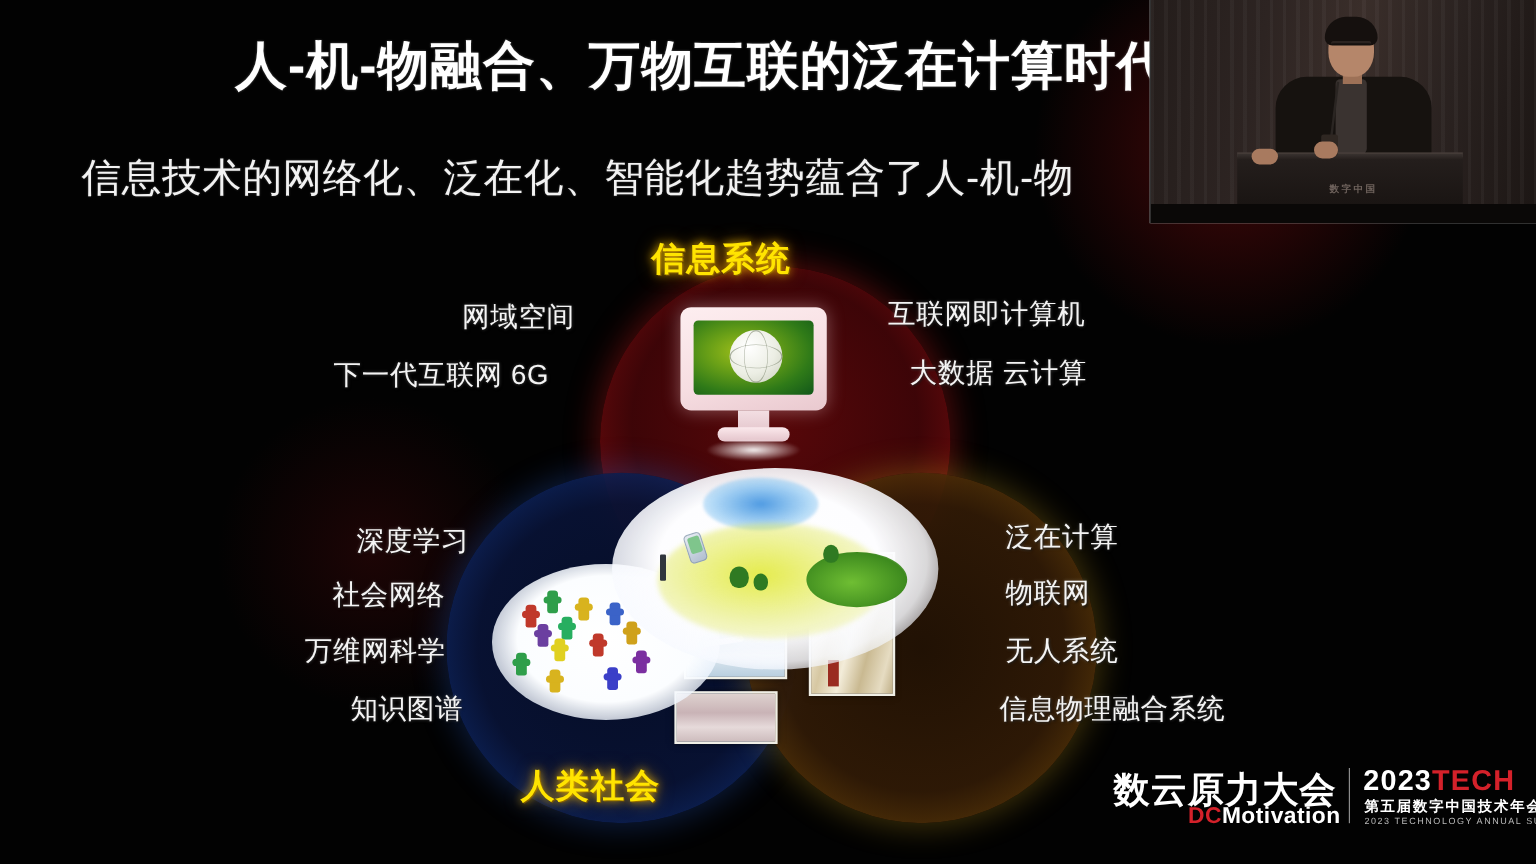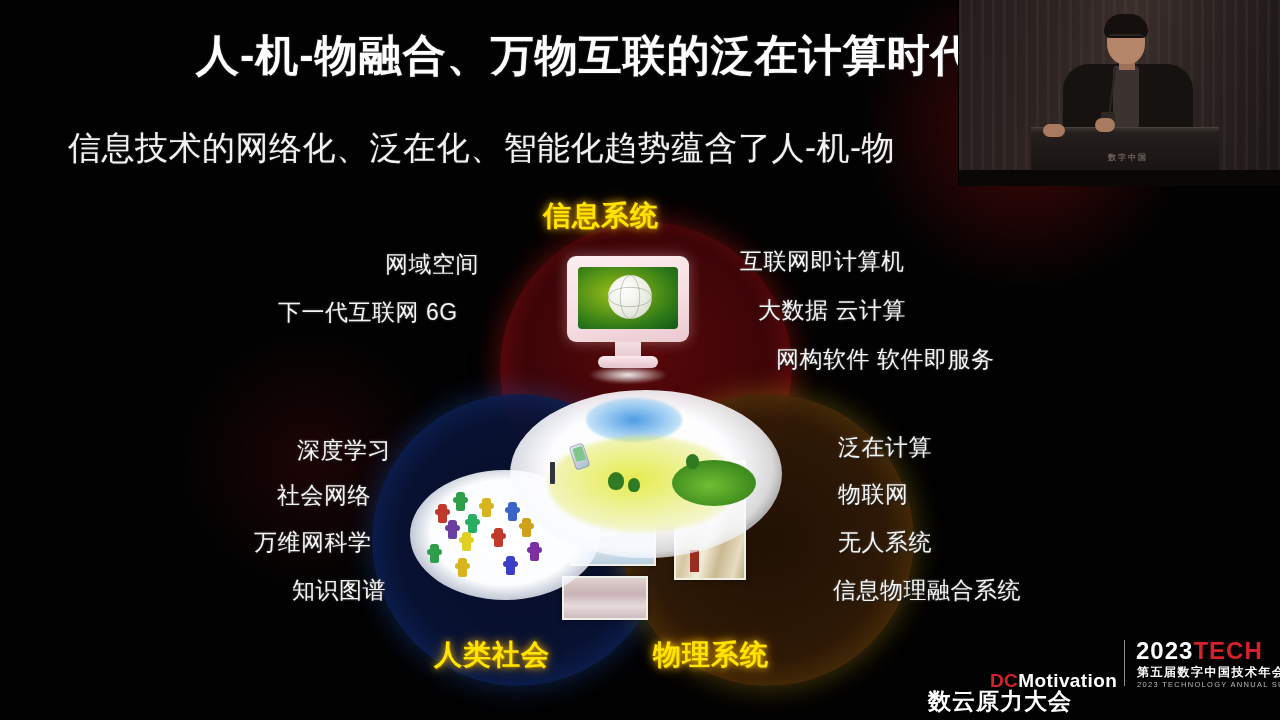--- a/index.html
+++ b/index.html
@@ -151,21 +151,21 @@
   .cap-right{left:653px;top:636px;}
 
   
   .kw{
     position:absolute;color:#f4f4f4;white-space:nowrap;font-size:23px;letter-spacing:.5px;
     text-shadow:0 0 3px rgba(255,255,255,.3),1px 1px 2px rgba(0,0,0,.9);
   }
 
   
   #logo{position:absolute;left:928px;top:636px;width:340px;height:62px;color:#fff;}
-  .logo-cn{position:absolute;left:0;top:2px;font-size:23px;font-weight:bold;letter-spacing:1px;white-space:nowrap;margin-top:48px;}
+  .logo-cn{position:absolute;left:0;top:2px;font-size:30px;font-weight:bold;letter-spacing:1px;white-space:nowrap;}
   .logo-cn .dim{color:#ffffff;}
   .logo-en{position:absolute;left:62px;top:34px;font-size:19px;font-weight:bold;letter-spacing:.4px;white-space:nowrap;}
   .logo-en .dc{color:#d4212a;}
   .logo-divider{position:absolute;left:196px;top:4px;width:1px;height:46px;background:rgba(255,255,255,.55);}
   .logo-year{position:absolute;left:208px;top:1px;font-size:24px;font-weight:bold;letter-spacing:1px;white-space:nowrap;}
   .logo-year .hl{color:#d4212a;}
   .logo-sub{position:absolute;left:209px;top:28px;font-size:12px;font-weight:bold;letter-spacing:1.5px;white-space:nowrap;}
   .logo-sub2{position:absolute;left:209px;top:44px;font-size:7.5px;letter-spacing:1.3px;color:#b9b9b9;white-space:nowrap;}
 
   
@@ -253,28 +253,26 @@
         </div>
       </div>
       <div class="mon-neck"></div>
       <div class="mon-base"></div>
       <div class="mon-beam"></div>
     </div>
   </div>
 
   <div class="cap cap-top">信息系统</div>
   <div class="cap cap-left">人类社会</div>
-  <div class="cap cap-right">物理系统</div>
 
   <div class="kw" style="left:385px;top:249px;">网域空间</div>
   <div class="kw" style="left:278px;top:297px;">下一代互联网  6G</div>
 
   <div class="kw" style="left:740px;top:246px;">互联网即计算机</div>
   <div class="kw" style="left:758px;top:295px;">大数据     云计算</div>
-  <div class="kw" style="left:776px;top:344px;">网构软件    软件即服务</div>
 
   <div class="kw" style="left:297px;top:435px;font-family:Liberation Serif, serif;">深度学习</div>
   <div class="kw" style="left:277px;top:480px;">社会网络</div>
   <div class="kw" style="left:254px;top:527px;">万维网科学</div>
   <div class="kw" style="left:292px;top:575px;">知识图谱</div>
 
   <div class="kw" style="left:838px;top:432px;">泛在计算</div>
   <div class="kw" style="left:838px;top:479px;">物联网</div>
   <div class="kw" style="left:838px;top:527px;">无人系统</div>
   <div class="kw" style="left:833px;top:575px;">信息物理融合系统</div>

